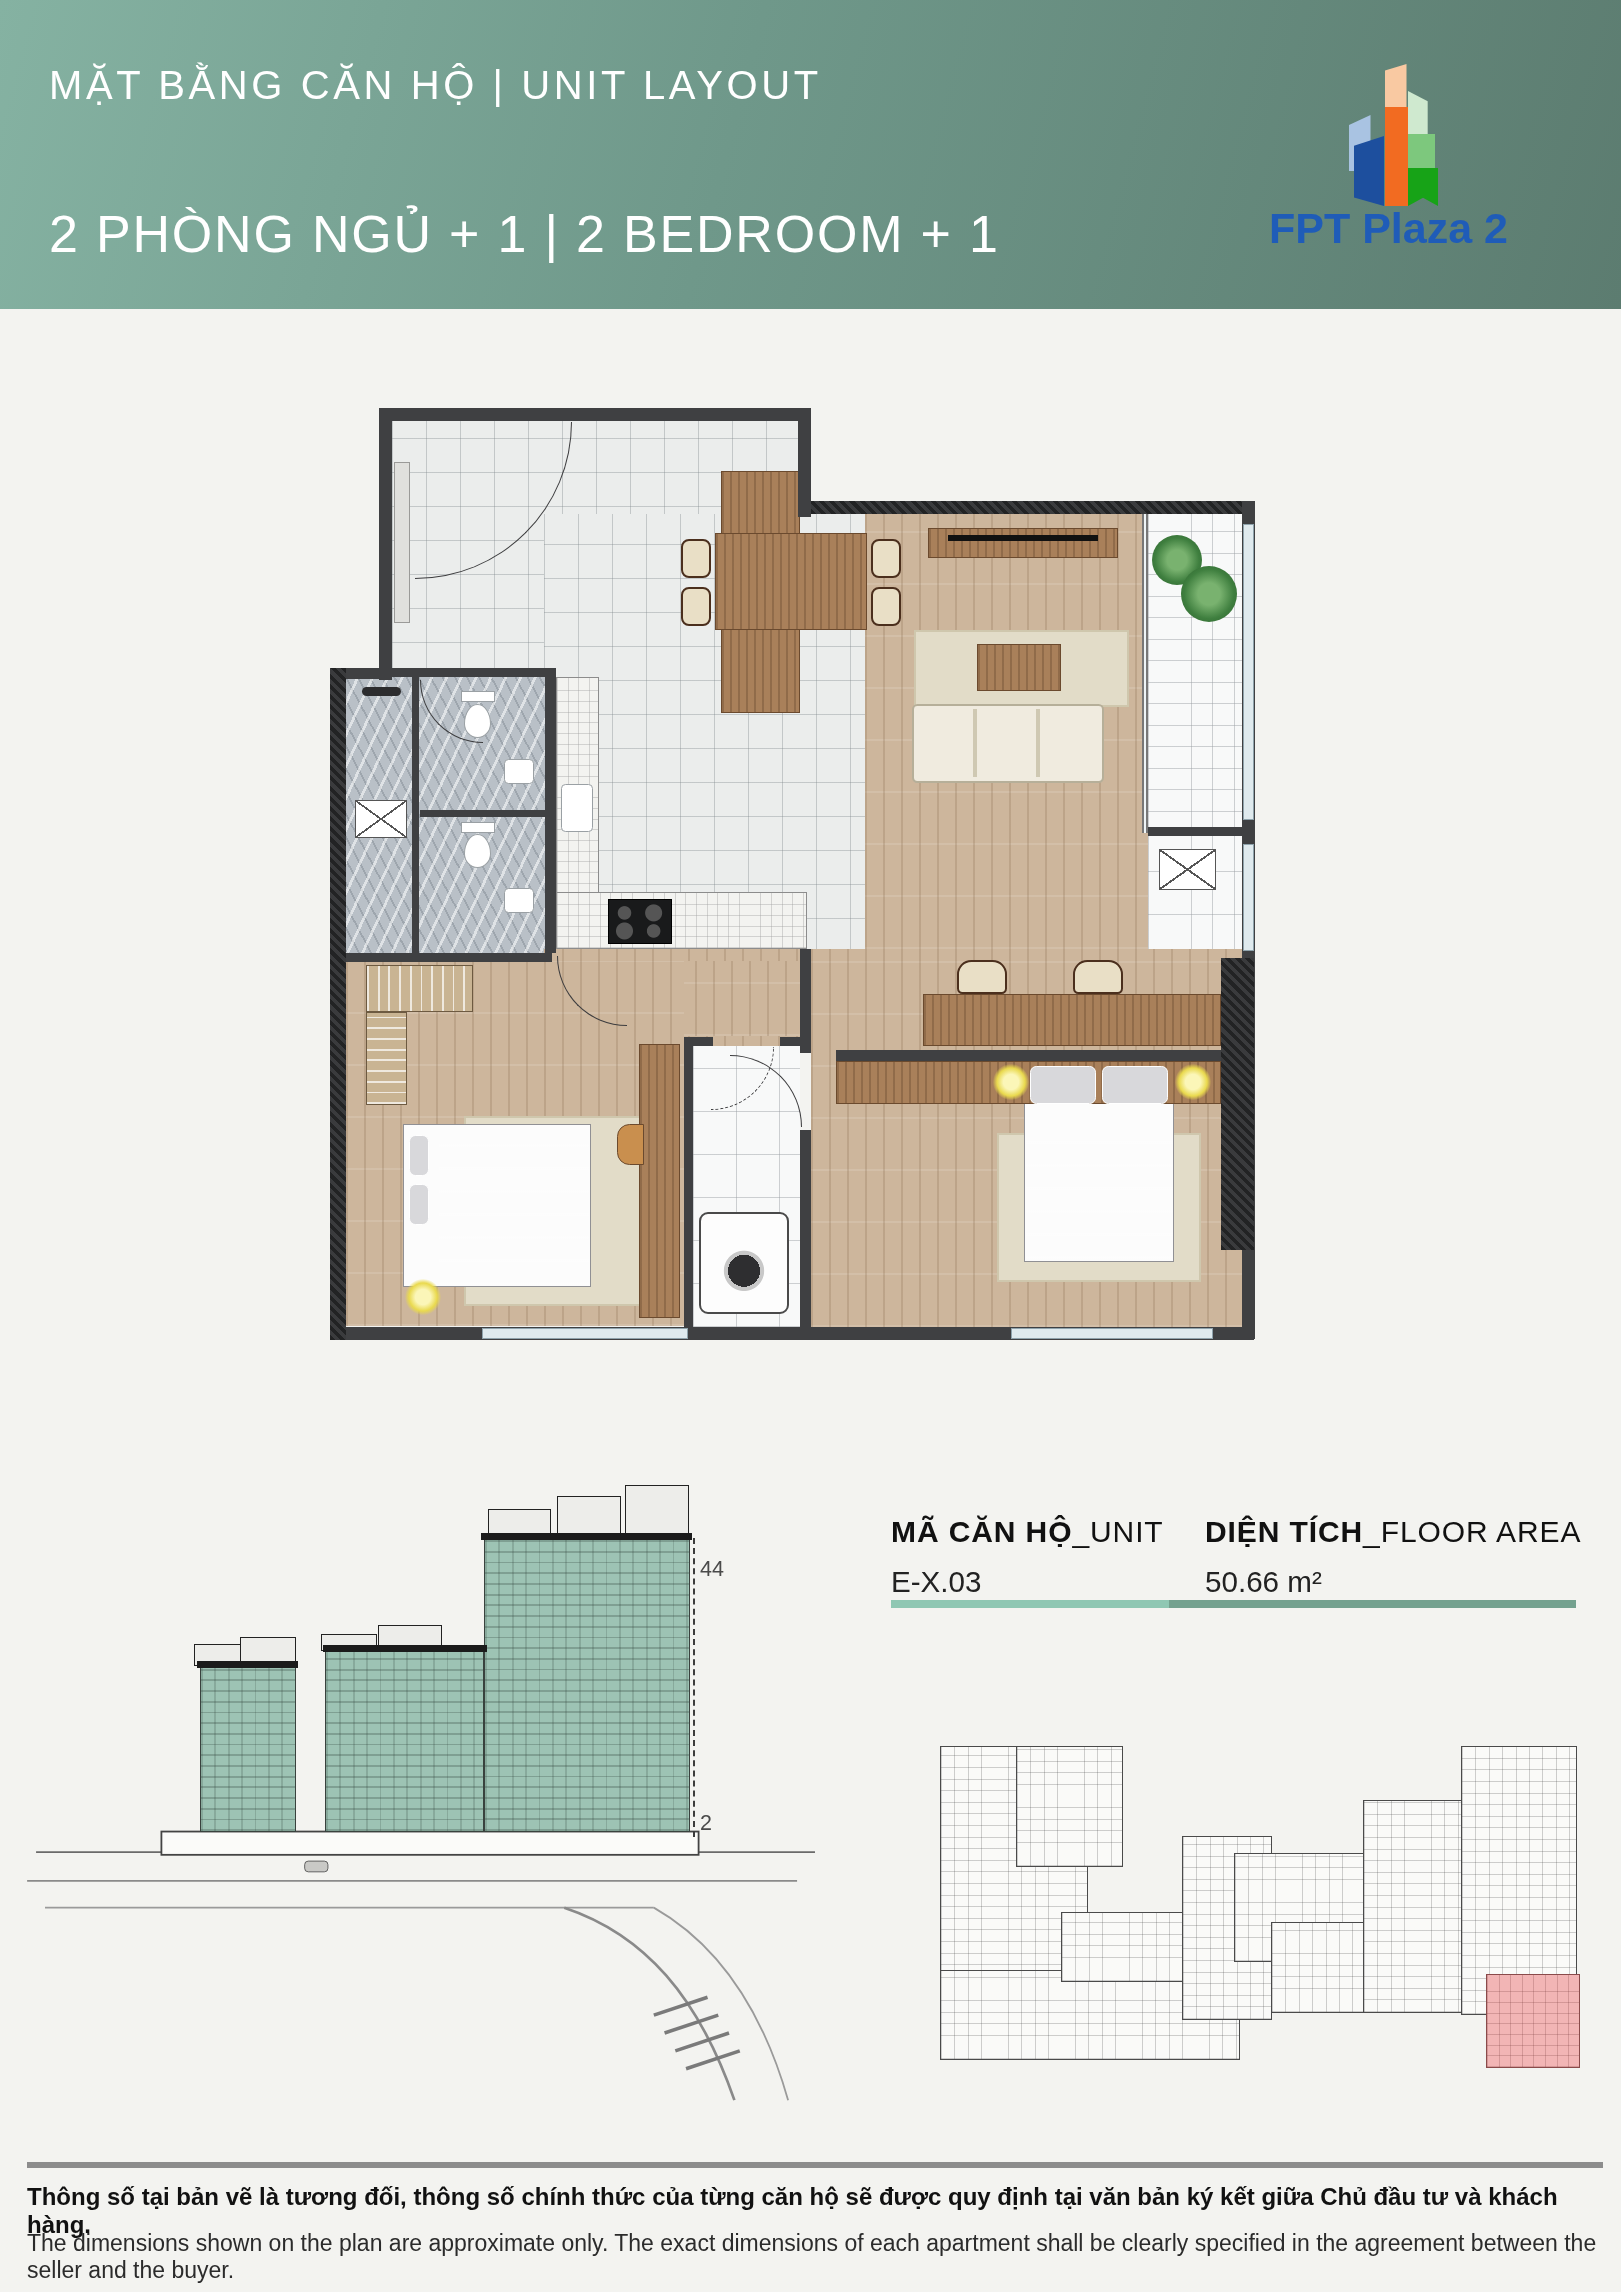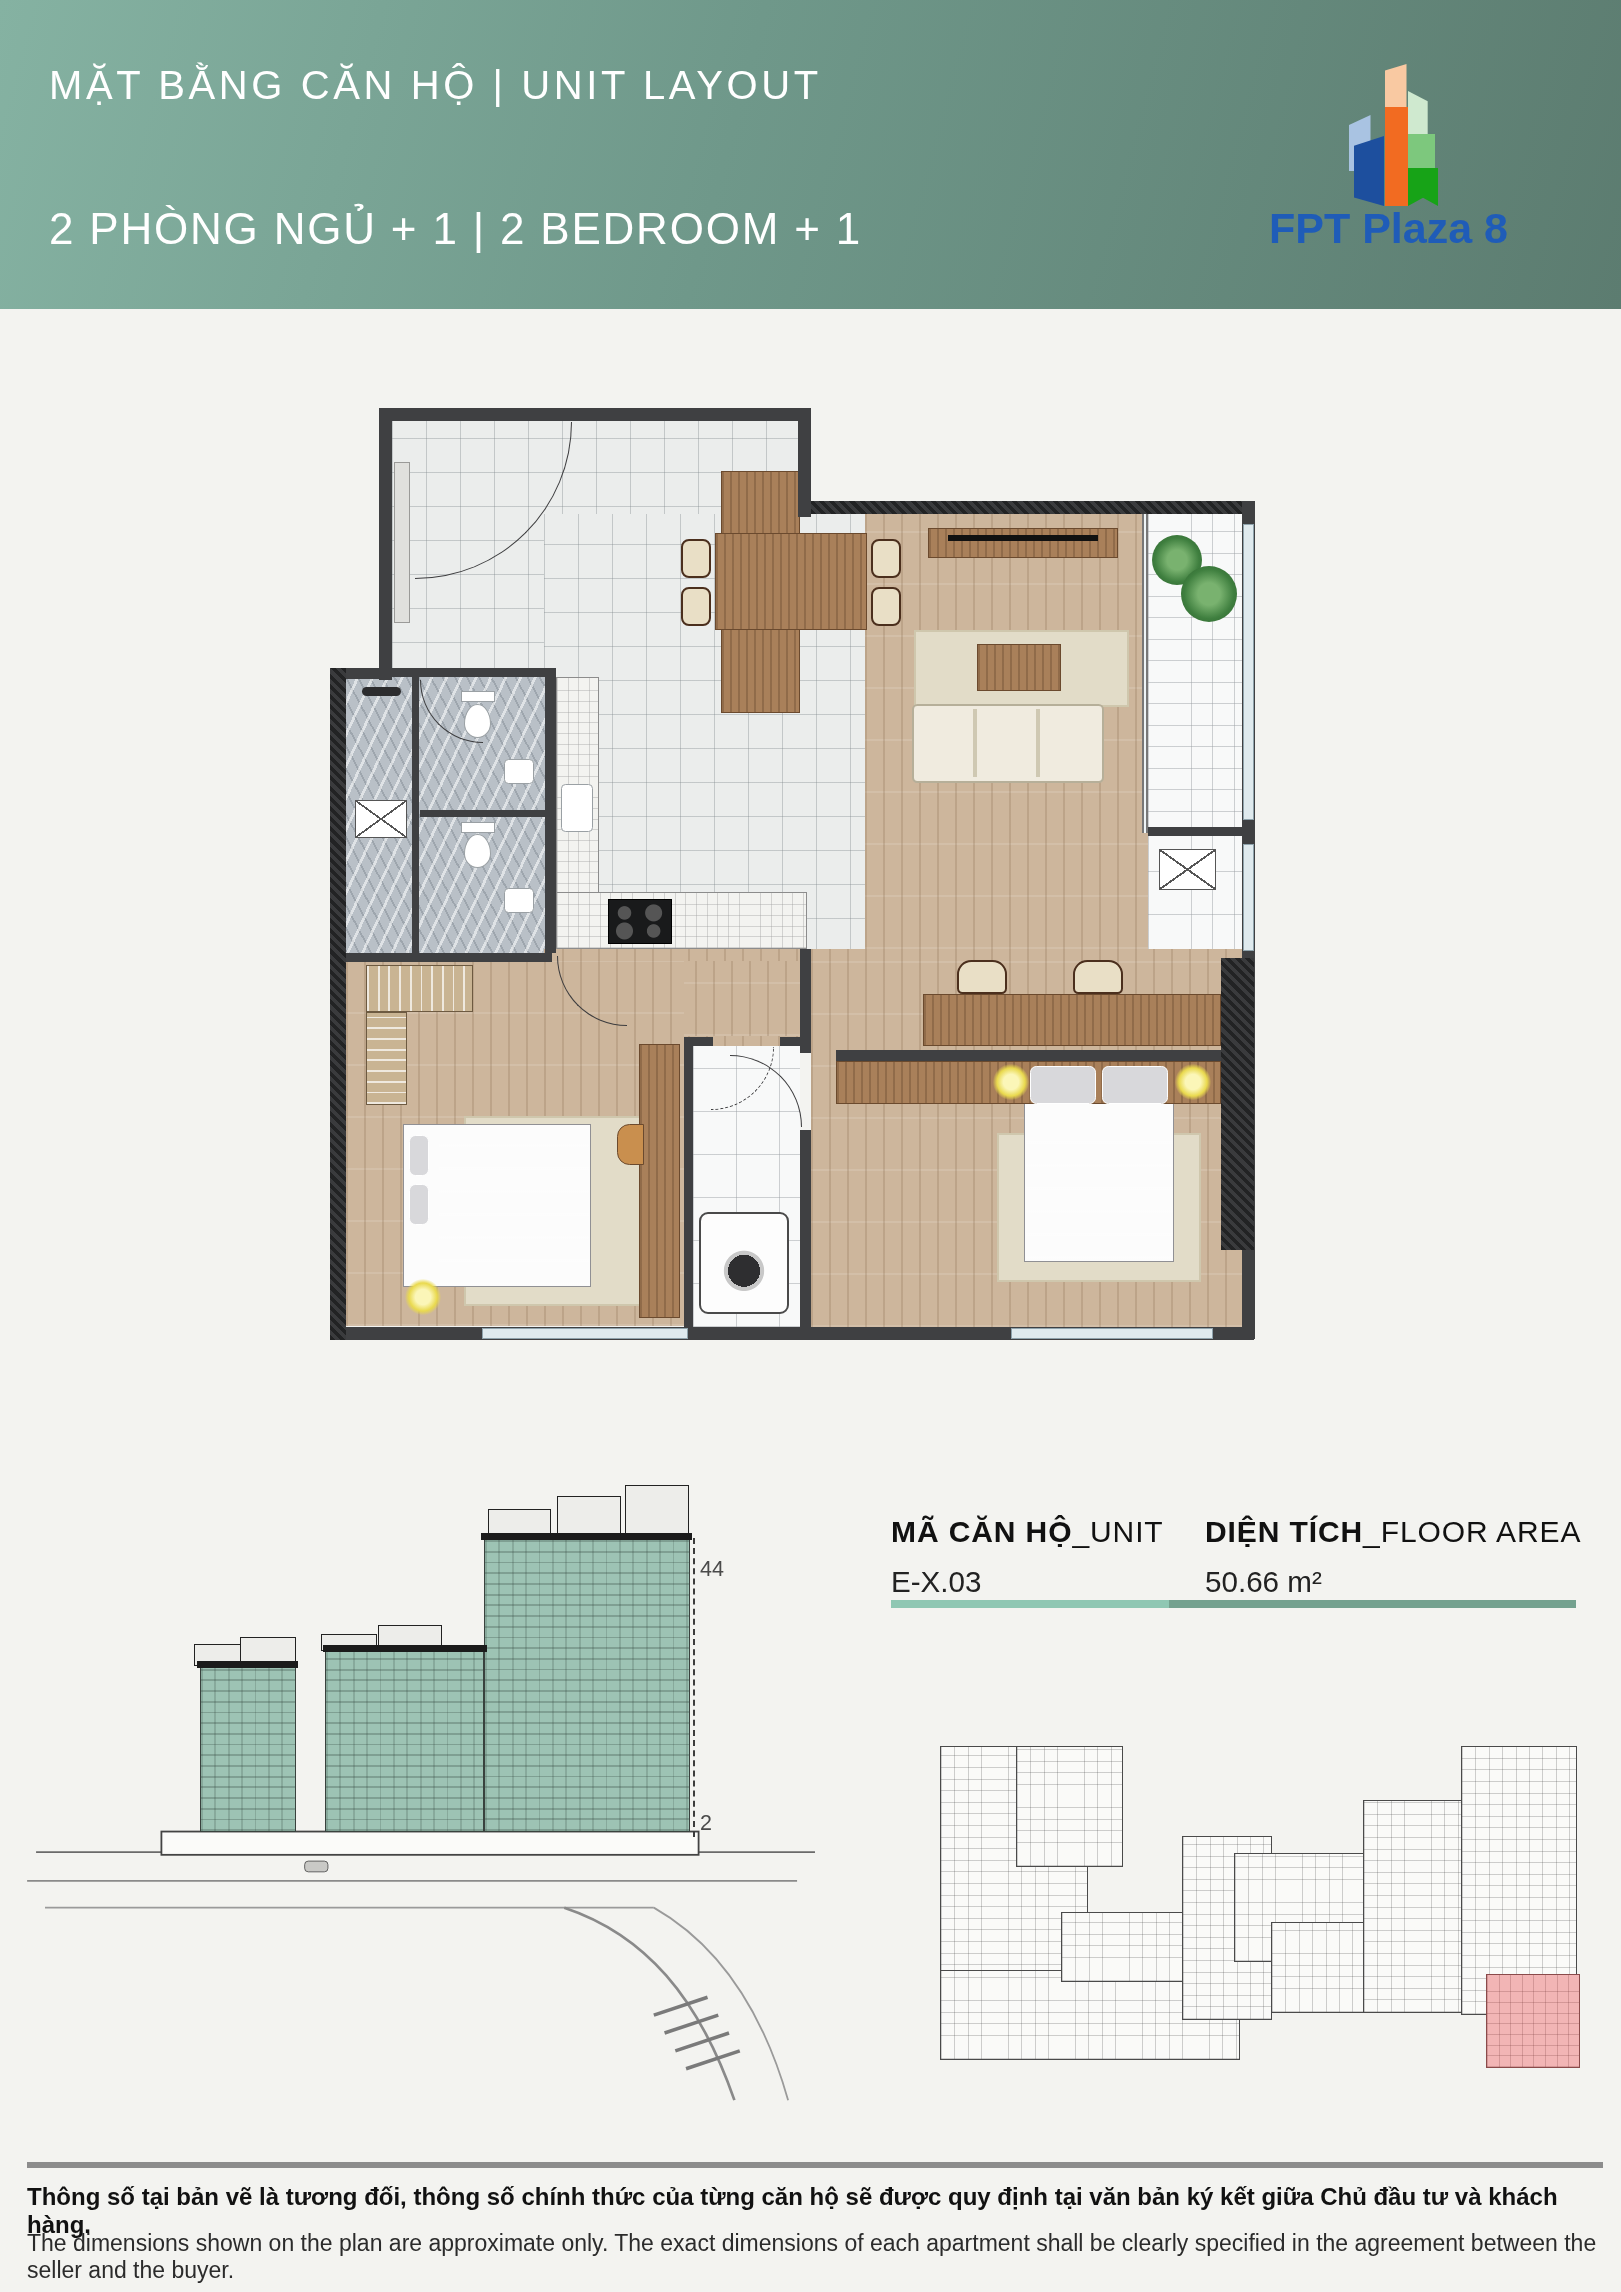--- a/index.html
+++ b/index.html
@@ -6,21 +6,21 @@
   html,body { width:1621px; height:2293px; }
   body { position:relative; background:#f3f3f0; font-family:"Liberation Sans", sans-serif; overflow:hidden; }
   .abs { position:absolute; }
 
   
   .header { position:absolute; left:0; top:0; width:1621px; height:309px;
     background:linear-gradient(105deg,#85b2a2 0%,#6f988a 45%,#5c7c70 100%); }
   .h-sub { position:absolute; left:49px; top:63px; color:#fff; font-size:40px; letter-spacing:3.6px; font-weight:400; }
   .h-main { position:absolute; left:49px; top:115px; color:#fff; font-size:64px; font-weight:400; letter-spacing:0.9px; }
   .h-main b { font-weight:700; }
-  .h-bed { position:absolute; left:49px; top:204px; color:#fff; font-size:44px; letter-spacing:1.8px; font-weight:400; }
+  .h-bed { position:absolute; left:49px; top:204px; color:#fff; font-size:52px; letter-spacing:1.8px; font-weight:400; }
 
   
   .logo-txt { position:absolute; left:1245px; top:204px; width:287px; text-align:center;
     color:#1f5cb8; font-size:43px; font-weight:700; }
   .lg { position:absolute; }
   .lg-blue-lt   { left:1349px; top:115px; width:21.5px; height:56px; background:#a9c3e2; clip-path:polygon(0 18%,100% 0,100% 100%,0 100%); }
   .lg-blue      { left:1354px; top:136px; width:30px; height:70px; background:#1d4f9e; clip-path:polygon(0 14%,100% 0,100% 100%,0 88%); }
   .lg-peach     { left:1385px; top:64px;  width:21.5px; height:54px; background:#f9c9a2; clip-path:polygon(0 12%,100% 0,100% 100%,0 100%); }
   .lg-orange    { left:1385px; top:107px; width:23px; height:99px; background:#f26b21; }
   .lg-green-pal { left:1408px; top:91px; width:19.7px; height:47px; background:#cfe9cf; clip-path:polygon(0 0,100% 22%,100% 100%,0 100%); }
@@ -130,21 +130,21 @@
   <div class="h-sub">MẶT BẰNG CĂN HỘ | UNIT LAYOUT</div>
   <div class="h-bed">2 PHÒNG NGỦ + 1 | 2 BEDROOM + 1</div>
   <div>
     <div class="lg lg-blue-lt"></div>
     <div class="lg lg-blue"></div>
     <div class="lg lg-peach"></div>
     <div class="lg lg-orange"></div>
     <div class="lg lg-green-pal"></div>
     <div class="lg lg-green-lt"></div>
     <div class="lg lg-green"></div>
-    <div class="logo-txt">FPT Plaza 8</div>
+    <div class="logo-txt">FPT Plaza 2</div>
   </div>
 </div>
 
 <div id="plan">
 
   <div class="abs tile" style="left:62px;top:12.5px;width:407px;height:256px;"></div>
   <div class="abs tile" style="left:214px;top:106px;width:321px;height:439px;"></div>
   <div class="abs wood" style="left:535px;top:106px;width:377px;height:435px;"></div>
   <div class="abs whtile" style="left:818px;top:106px;width:94px;height:319px;"></div>
   <div class="abs whtile" style="left:818px;top:425px;width:94px;height:125px;"></div>

